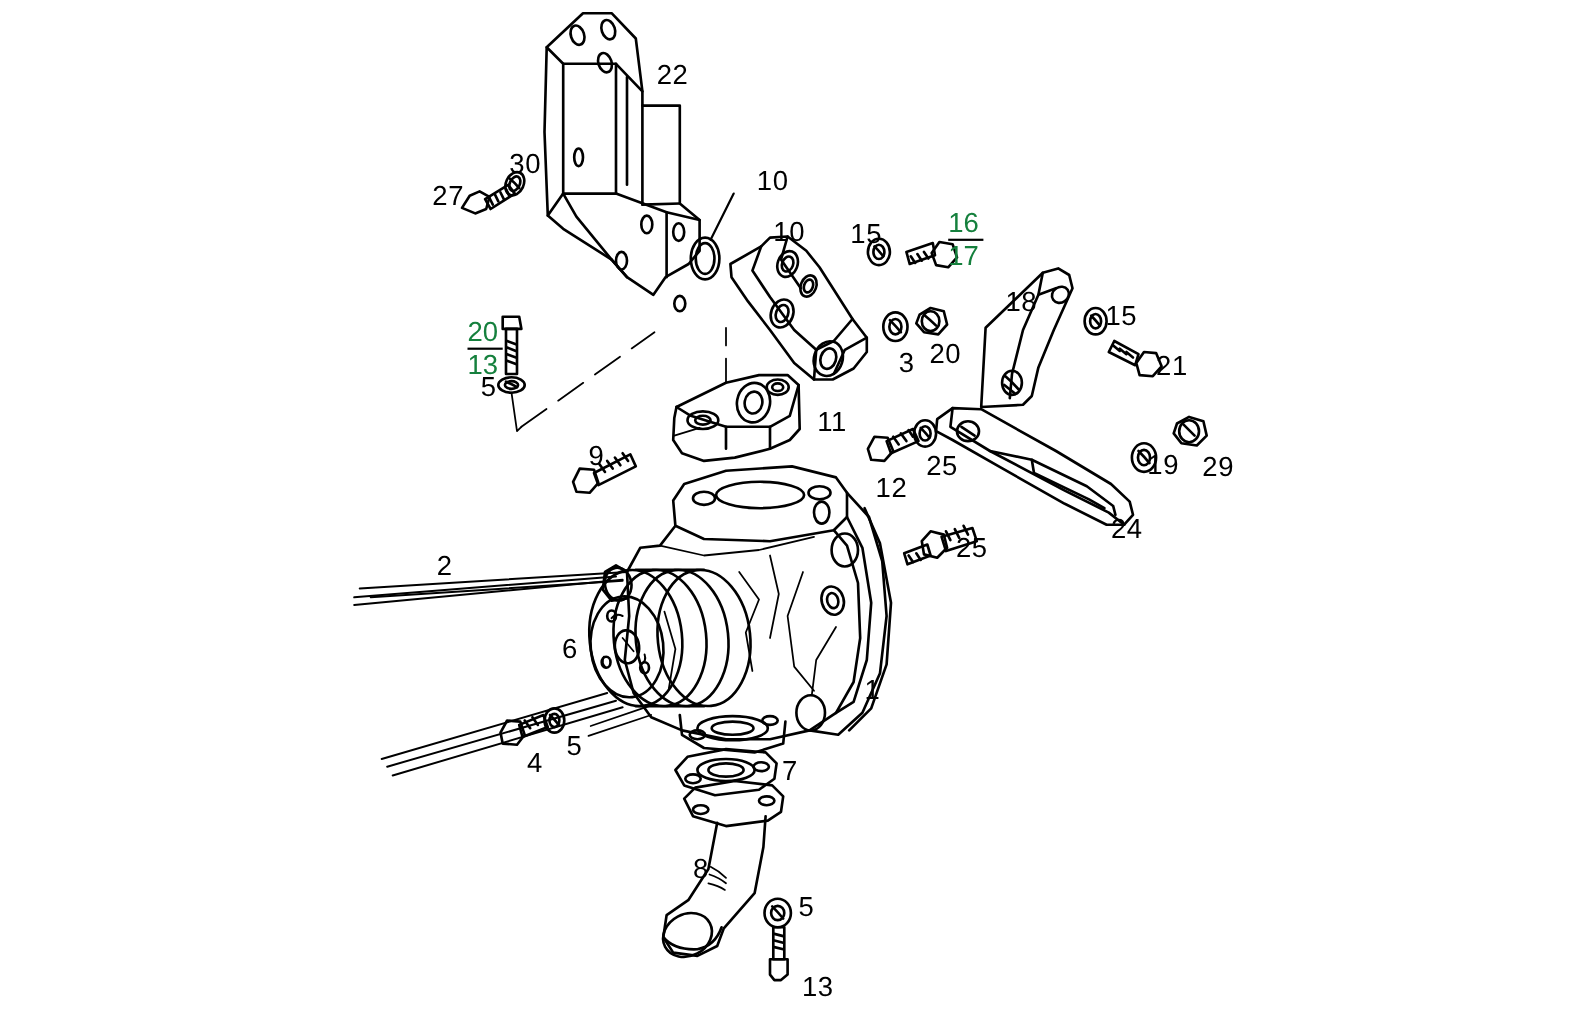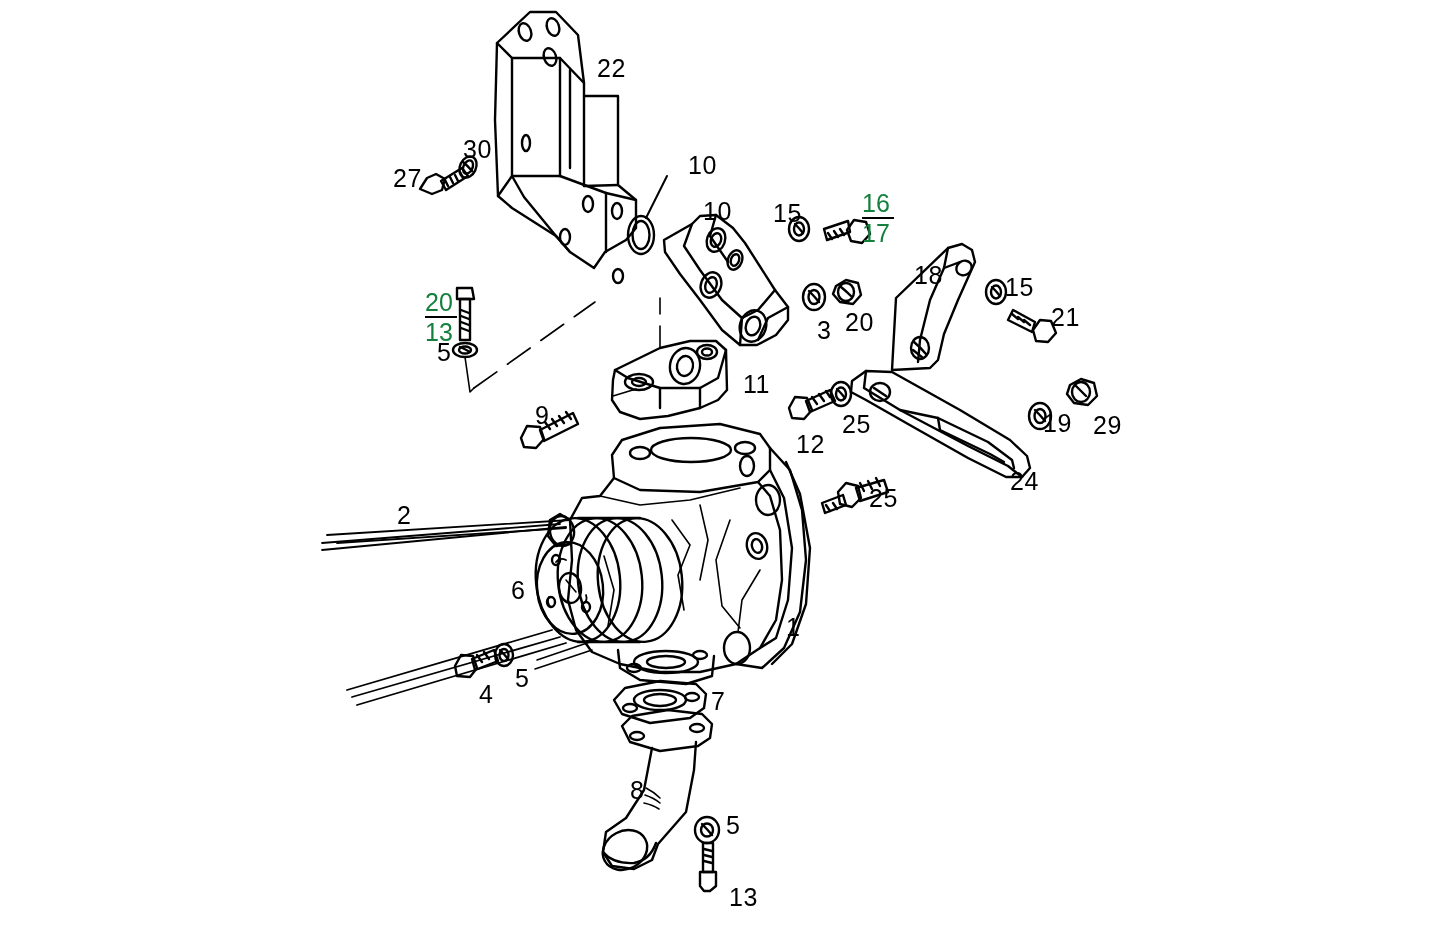--- a/index.html
+++ b/index.html
@@ -335,21 +335,21 @@
   <div class="callout" style="left:535px;top:403px;">9</div>
   <div class="callout" style="left:688px;top:153px;">10</div>
   <div class="callout" style="left:729px;top:372px;padding-left:14px;">11</div>
   <div class="callout" style="left:796px;top:432px;">12</div>
   <div class="callout" style="left:729px;top:885px;">13</div>
   <div class="callout" style="left:703px;top:199px;">10</div>
   <div class="callout" style="left:773px;top:201px;">15</div>
   <div class="callout" style="left:1005px;top:275px;">15</div>
   <div class="callout" style="left:845px;top:310px;">20</div>
   <div class="callout" style="left:914px;top:263px;">18</div>
-  <div class="callout" style="left:1051px;top:305px;">21</div>
+  <div class="callout" style="left:1051px;top:321px;">21</div>
   <div class="callout" style="left:597px;top:56px;">22</div>
   <div class="callout" style="left:1043px;top:411px;">19</div>
   <div class="callout" style="left:1010px;top:469px;">24</div>
   <div class="callout" style="left:869px;top:486px;">25</div>
   <div class="callout" style="left:393px;top:166px;">27</div>
   <div class="callout" style="left:842px;top:412px;">25</div>
   <div class="callout" style="left:1093px;top:413px;">29</div>
   <div class="callout" style="left:463px;top:137px;">30</div>
 
   <div class="frac" style="left:862px;top:190px;width:32px;">

